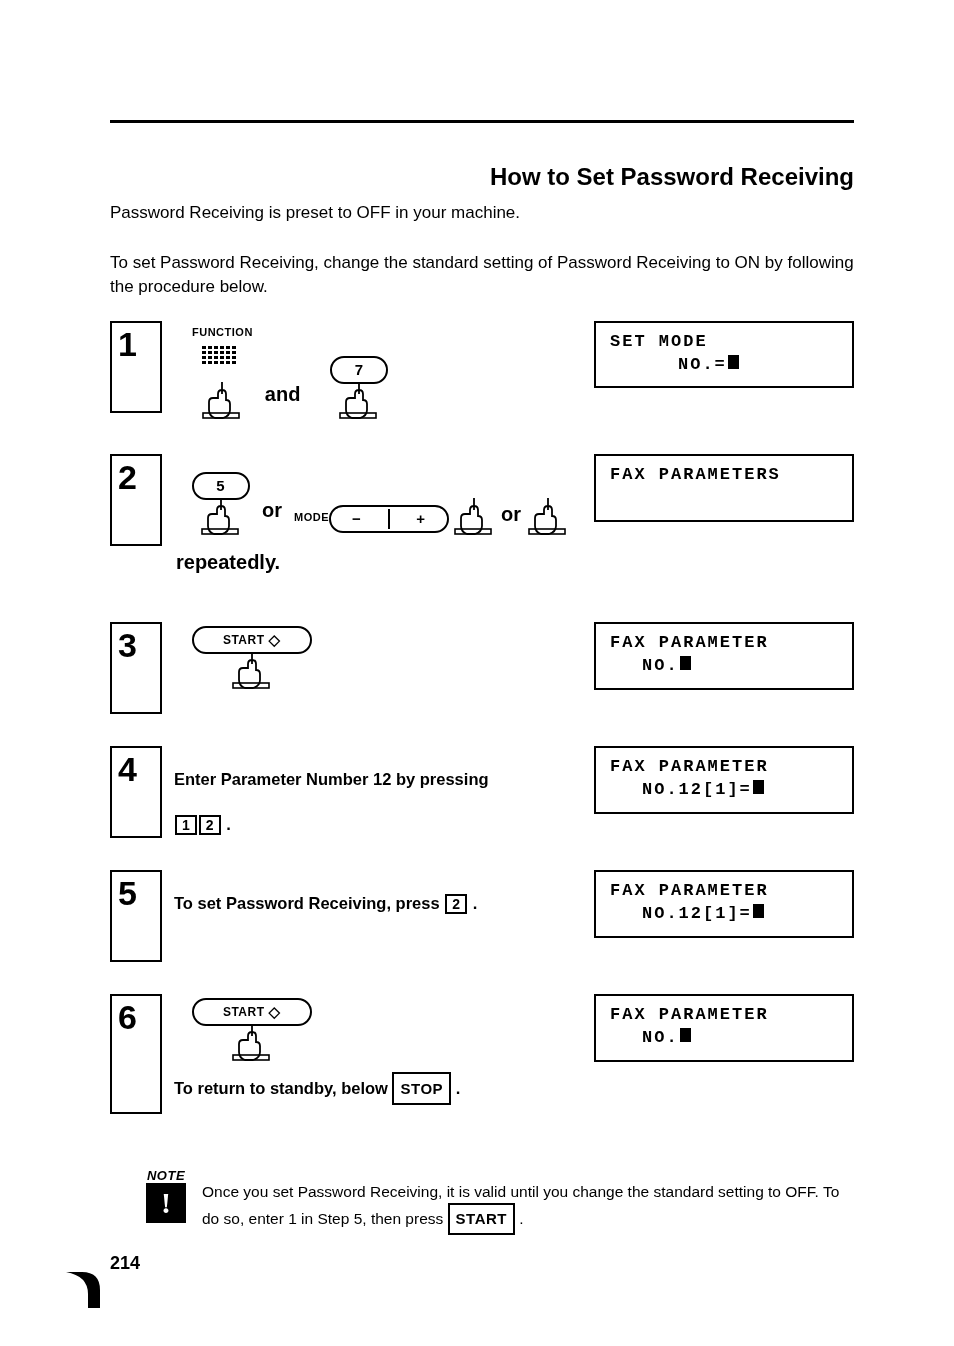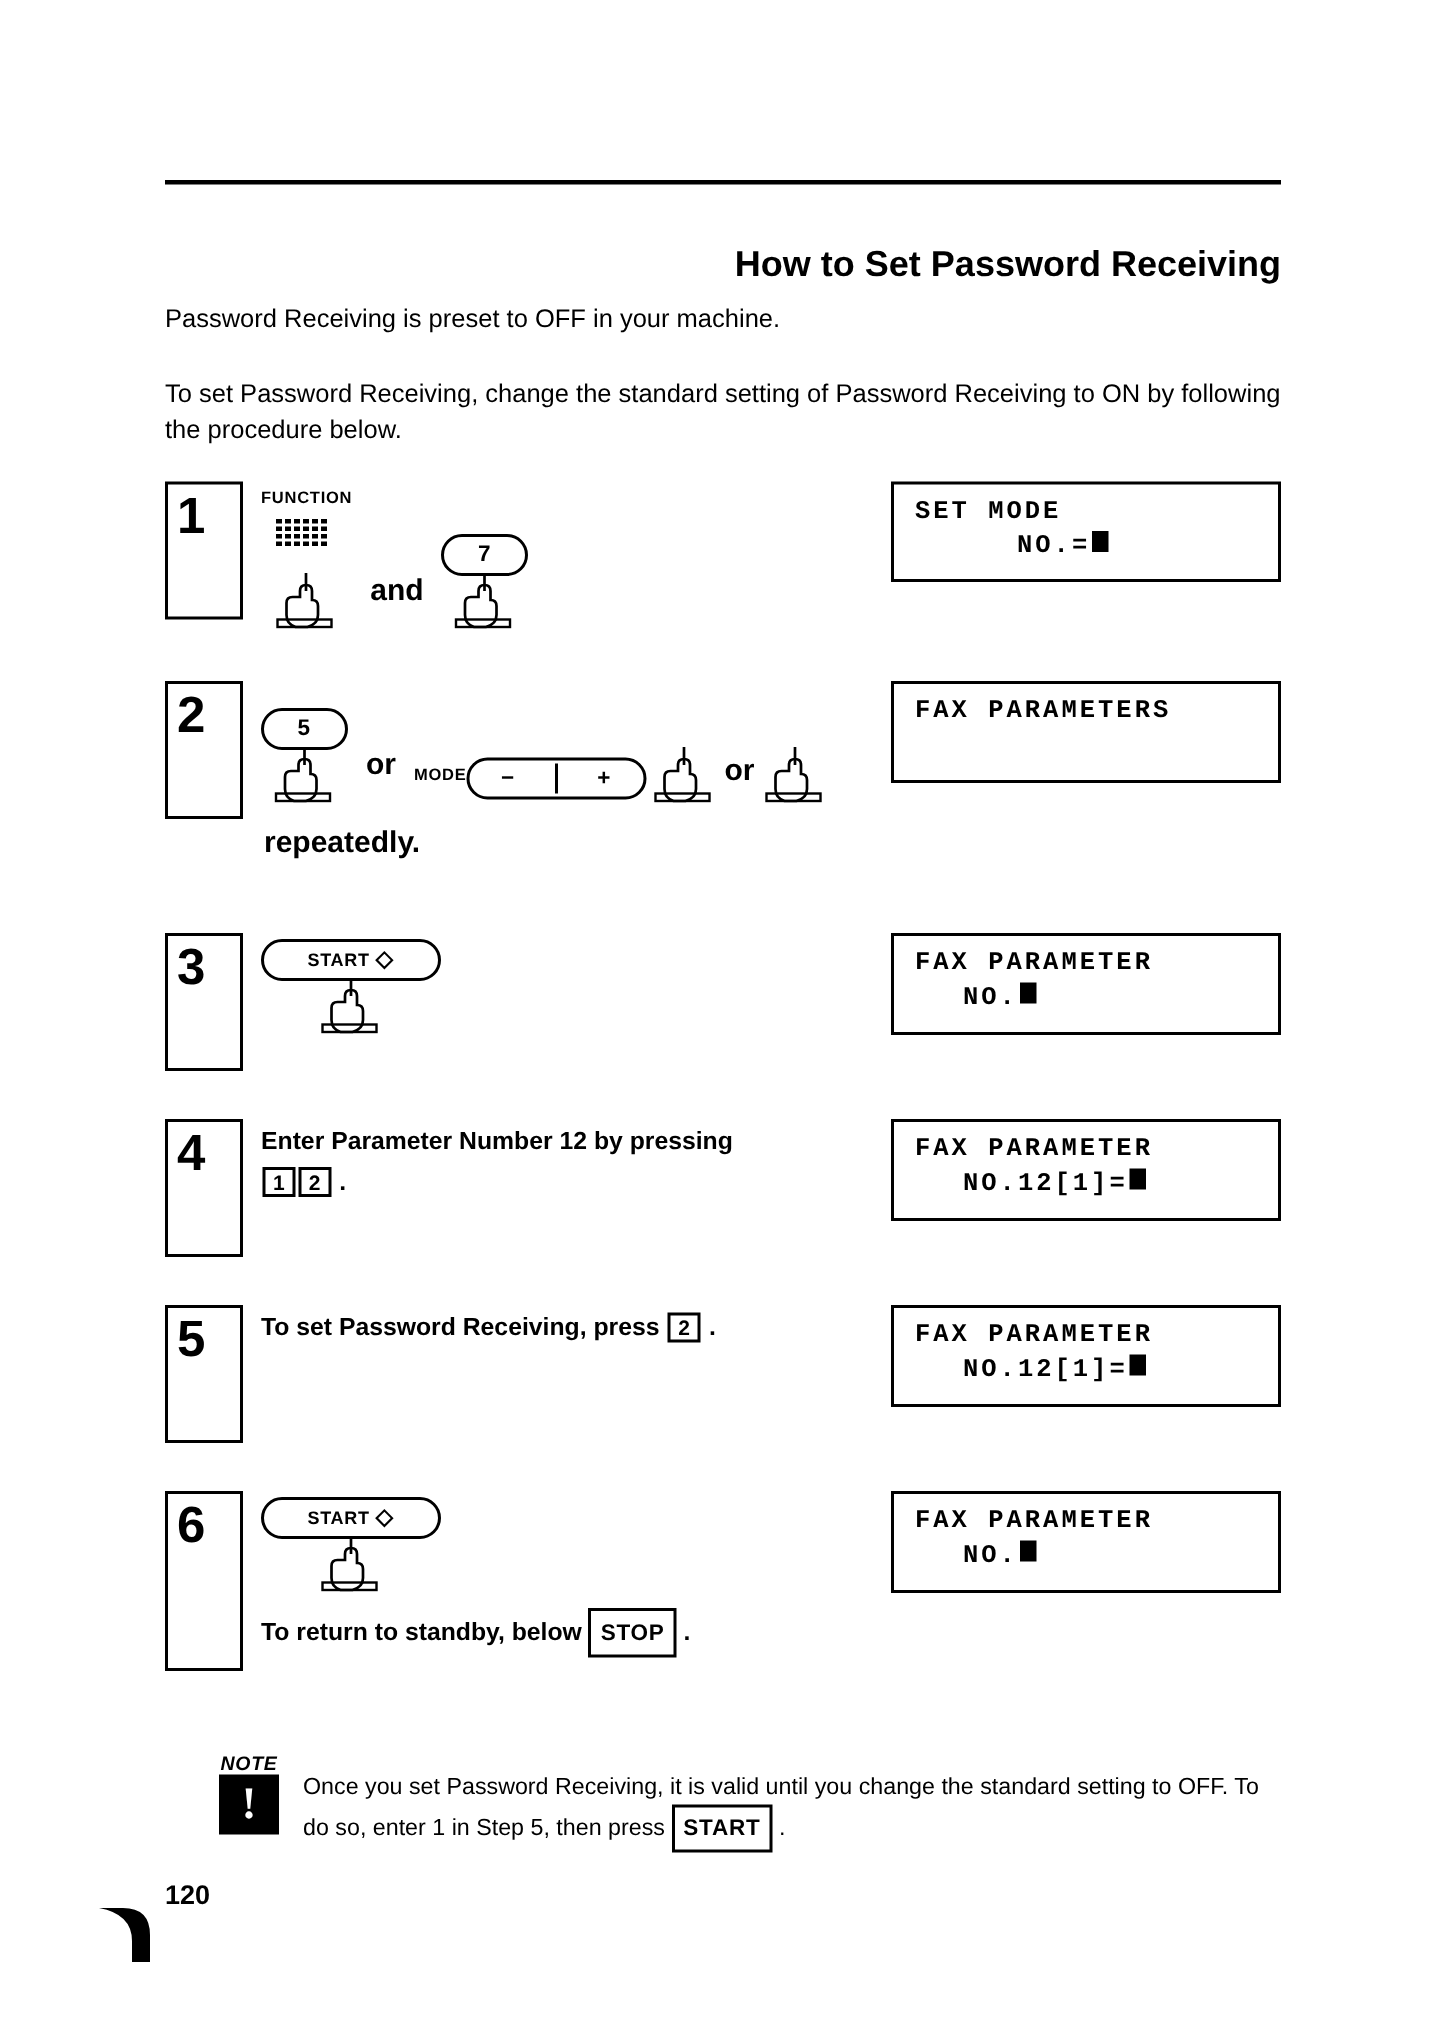--- a/index.html
+++ b/index.html
@@ -110,20 +110,21 @@
       position: relative;
     }
     .grid-btn svg {
       width: 52px;
       height: 40px;
     }
     .key-wrap {
       display: flex;
       flex-direction: column;
       align-items: center;
+      margin-left: 18px;
     }
     .key-btn {
       width: 58px;
       height: 28px;
       border: 2px solid #000;
       border-radius: 18px;
       font-size: 15px;
       font-weight: bold;
       display: flex;
       align-items: center;
@@ -216,20 +217,21 @@
     .corner-arrow {
       position: absolute;
       bottom: 38px;
       left: 38px;
       width: 62px;
       height: 36px;
     }
     .step-text {
       font-size: 16.5px;
       font-weight: bold;
+      margin-top: 18px;
     }
     .step-text-line {
       margin-bottom: 4px;
     }
     .below-illus {
       margin-top: 8px;
       font-size: 16.5px;
       font-weight: bold;
     }
     .mode-pair {
@@ -440,17 +442,17 @@
       <div class="note-icon">!</div>
     </div>
     <div class="note-text">
       <span>Once you set Password Receiving, it is valid until you change the standard setting to OFF. To do so, enter 1 in Step 5, then press</span>
       <span class="keycap-stop">START</span> <span>.</span>
     </div>
   </div>
 
 </div>
 
-<div class="page-num">120</div>
+<div class="page-num">214</div>
 
 <svg class="corner-arrow" viewBox="0 0 62 36">
   <path d="M0 36 L62 36 L62 18 Q62 0 44 0 L28 0 Q50 4 50 22 L50 36 Z" fill="#000"></path>
 </svg>
 
 </body></html>

